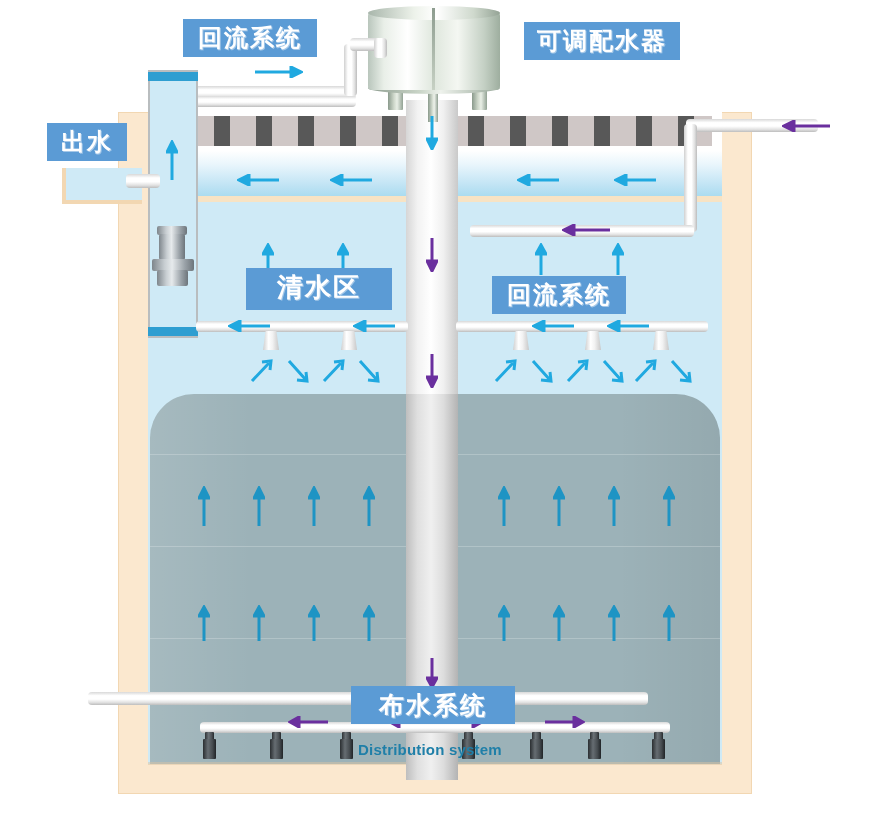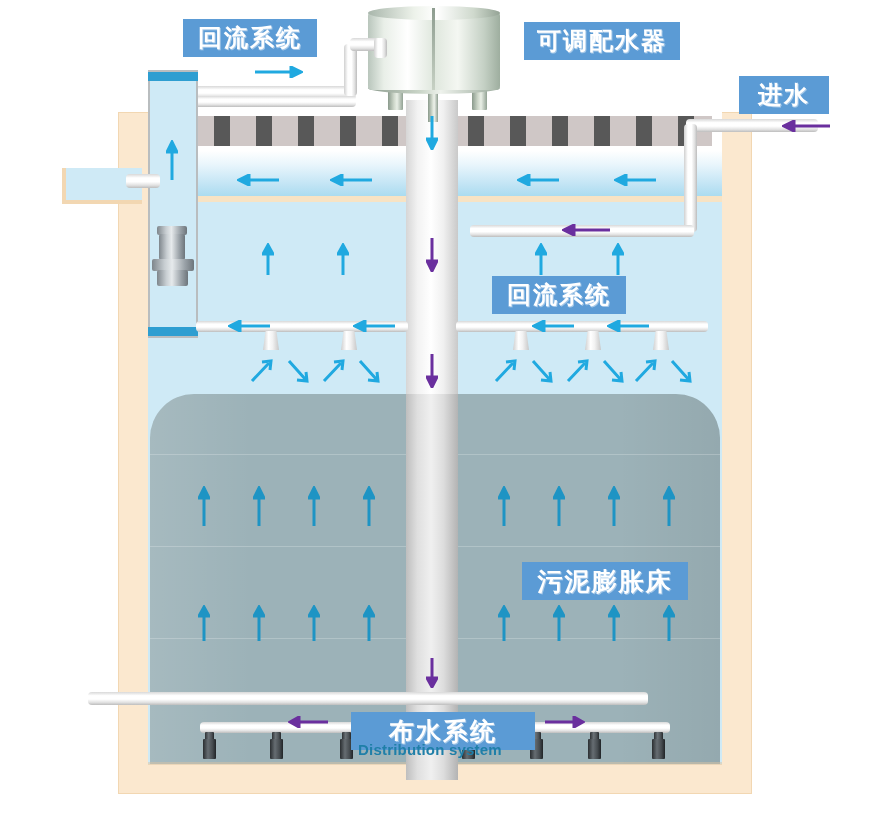--- a/index.html
+++ b/index.html
@@ -472,27 +472,27 @@
   <div class="ar" style="left:545px;top:716px">
     <svg width="40" height="12">
         <path d="M0 6 H29 M29 1 L38 6 L29 11 Z" stroke="#6a2f9e" stroke-width="3" fill="#6a2f9e"></path>
       </svg>
   </div>
 
   <div class="lbl" style="left:183px;top:19px;width:134px;height:38px;font-size:24px">回流系统</div>
 
   <div class="lbl" style="left:524px;top:22px;width:156px;height:38px;font-size:24px">可调配水器</div>
 
-  <div class="lbl" style="left:739px;top:76px;width:90px;height:38px;font-size:24px">进水</div>
-
-
-
+
+  <div class="lbl" style="left:47px;top:123px;width:80px;height:38px;font-size:24px">出水</div>
+
+
+  <div class="lbl" style="left:246px;top:268px;width:146px;height:42px;font-size:26px">清水区</div>
 
   <div class="lbl" style="left:492px;top:276px;width:134px;height:38px;font-size:24px">回流系统</div>
 
-  <div class="lbl" style="left:522px;top:562px;width:166px;height:38px;font-size:25px">污泥膨胀床</div>
-
-
-  <div class="lbl" style="left:351px;top:712px;width:184px;height:38px;font-size:25px">布水系统</div>
+
+
+  <div class="lbl" style="left:351px;top:686px;width:164px;height:38px;font-size:25px">布水系统</div>
 
   <div class="lbl-en" style="left:358px;top:741px">Distribution system</div>
 
 </div>
 
 </body></html>

